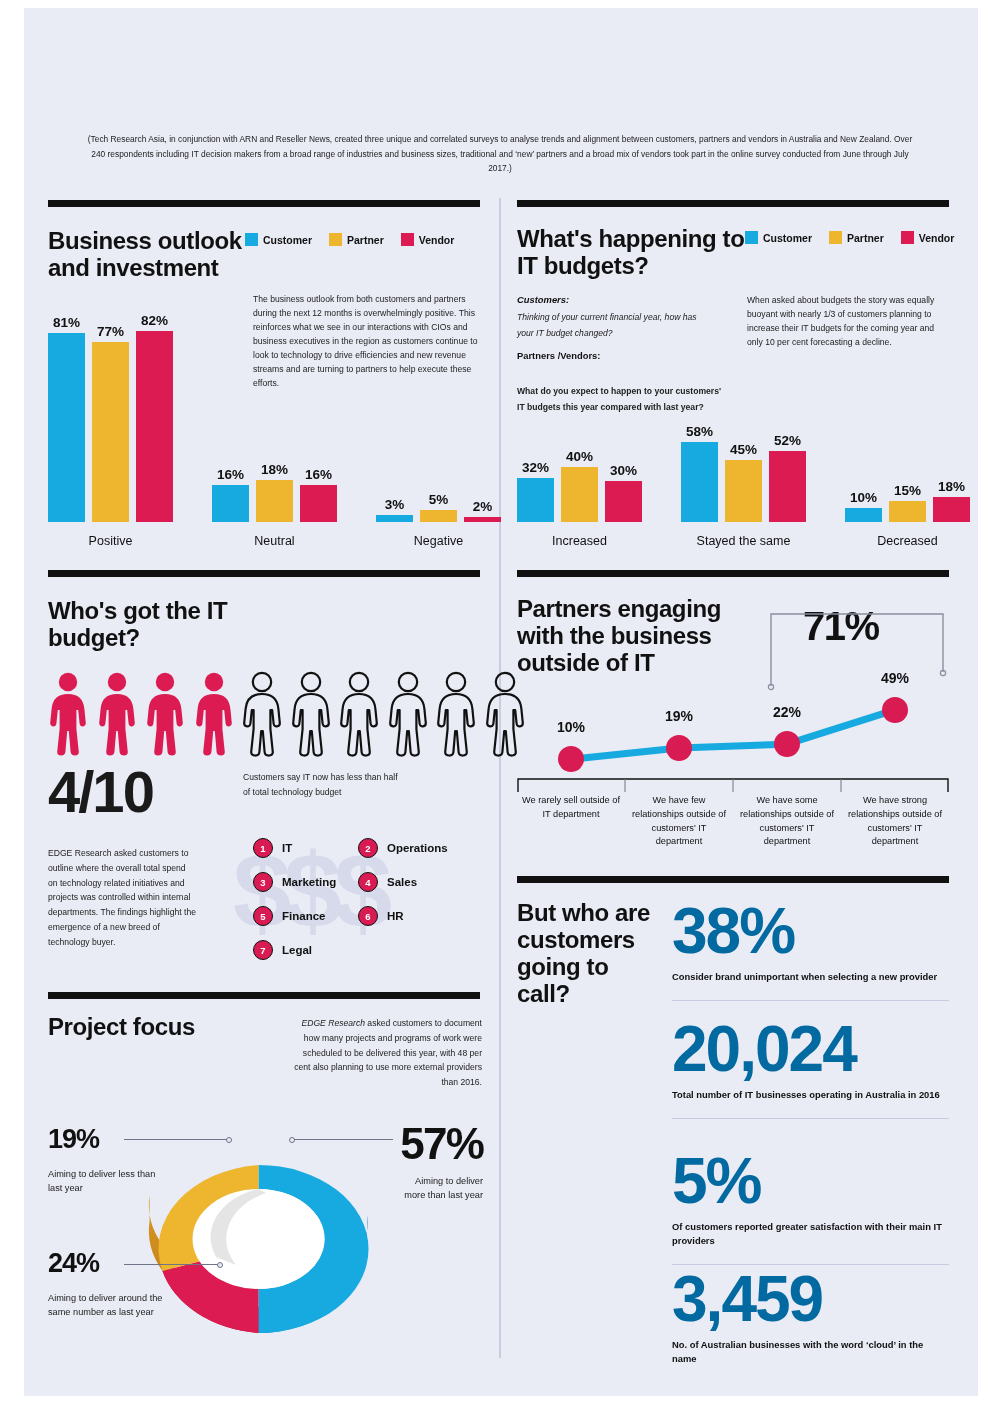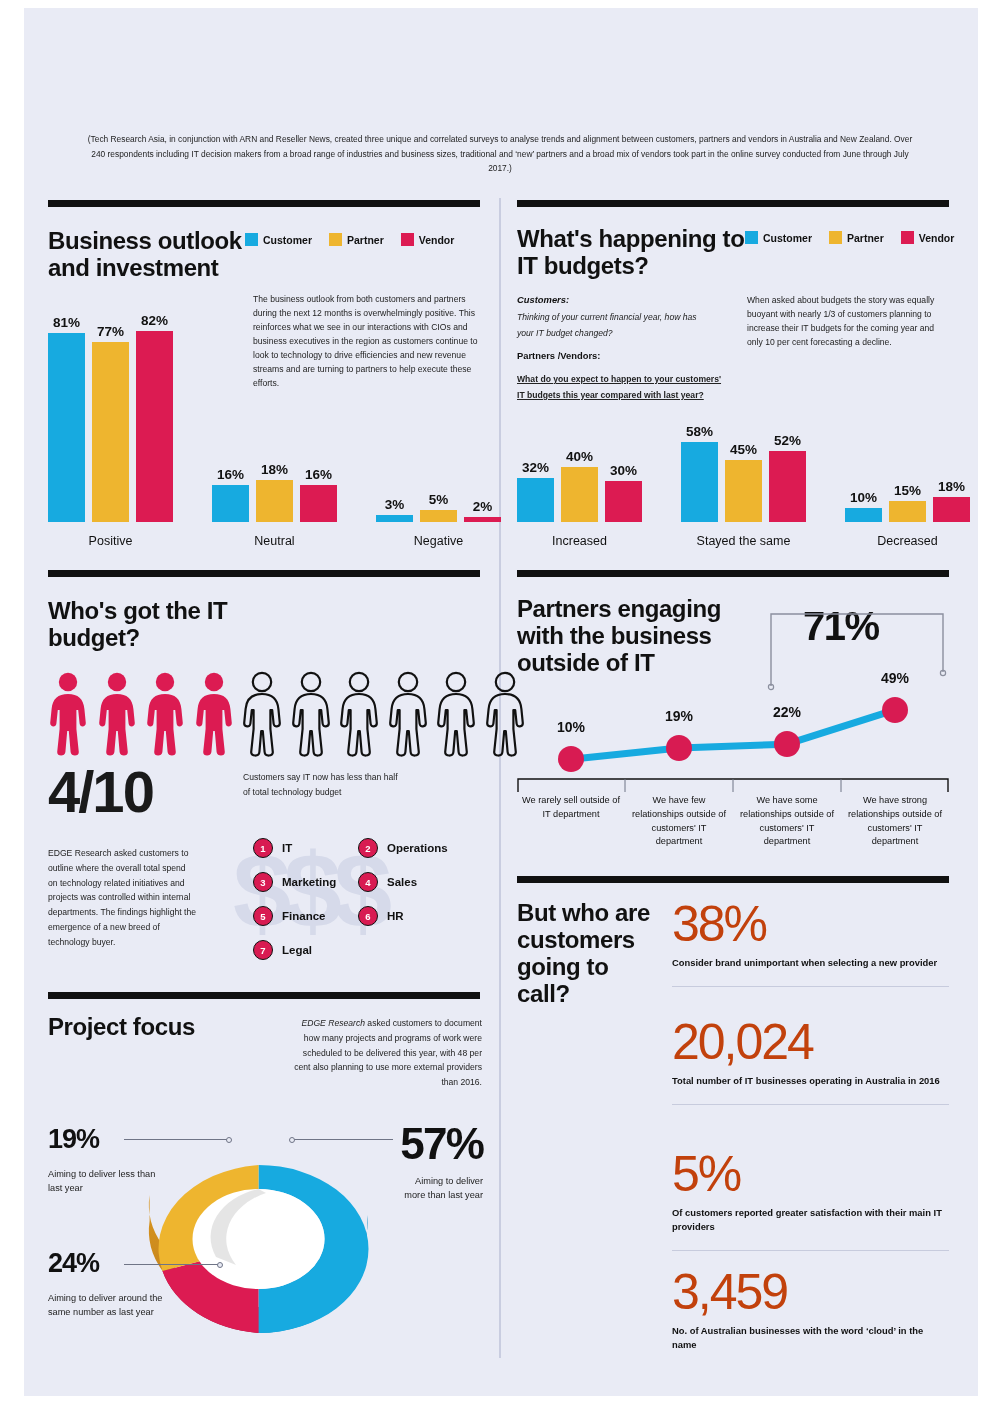--- a/index.html
+++ b/index.html
@@ -89,21 +89,21 @@
   }
 
   
   .linechart{position:absolute;}
   .dot{position:absolute;width:26px;height:26px;border-radius:50%;background:#d81b52;}
   .dotval{position:absolute;font-size:14px;font-weight:bold;color:#111;}
   .axislabel{position:absolute;font-size:9.2px;line-height:1.5;color:#111;text-align:center;}
   .brace71{position:absolute;font-size:40px;font-weight:bold;color:#111;letter-spacing:-1.5px;}
 
   
-  .statnum{font-size:50px;font-weight:normal;color:#c2410c;letter-spacing:-2px;line-height:0.98;}
+  .statnum{font-size:64px;font-weight:bold;color:#0369a1;letter-spacing:-2px;line-height:0.98;}
   .statdesc{font-size:9.4px;font-weight:bold;line-height:1.5;color:#111;margin-top:7px;}
   .statsep{height:1px;background:#c7cbdd;}
 
   
   .calloutnum{font-size:27px;font-weight:bold;color:#111;letter-spacing:-1px;line-height:1;}
   .calloutnum.big{font-size:44px;letter-spacing:-1.8px;}
   .calloutdesc{font-size:9.2px;line-height:1.55;color:#222;}
   .leader{position:absolute;height:1px;background:#6f7486;}
   .leaderdot{position:absolute;width:4px;height:4px;border-radius:50%;border:1px solid #6f7486;background:#e9ebf5;}
 </style>
@@ -214,21 +214,21 @@
         <span class="legend-label">Vendor</span>
       </div>
     </div>
 
     <div style="position:absolute;left:0;top:68px;width:195px;font-style:italic;">
       <div class="bold-lbl">Customers:</div>
       <div class="body-txt" style="margin-top:5px;line-height:1.85;">Thinking of your current financial year, how has your IT budget changed?</div>
     </div>
     <div style="position:absolute;left:0;top:124px;width:205px;">
       <div class="bold-lbl">Partners /Vendors:</div>
-      <div class="body-txt" style="margin-top:11px;line-height:1.85;font-weight:bold;text-decoration:underline;">What do you expect to happen to your customers' IT budgets this year compared with last year?</div>
+      <div class="body-txt" style="margin-top:23px;line-height:1.85;font-weight:bold;">What do you expect to happen to your customers' IT budgets this year compared with last year?</div>
     </div>
 
     <div class="body-txt" style="position:absolute;left:230px;top:68px;width:200px;">When asked about budgets the story was equally buoyant with nearly 1/3 of customers planning to increase their IT budgets for the coming year and only 10 per cent forecasting a decline.</div>
 
     <div class="barchart" id="chart-it-budgets" style="left:0;top:185px;width:432px;height:137px;">
         <div class="bargroup" style="left: 0px; height: 85px; width: 125px;">
           <div class="bars" style="height: 85px; gap: 7px;">
             <div class="barcol" style="width: 37px;">
               <div class="barval" style="bottom: 47px;">32%</div>
               <div class="bar" style="height: 44px; background: rgb(23, 170, 224);"></div>

